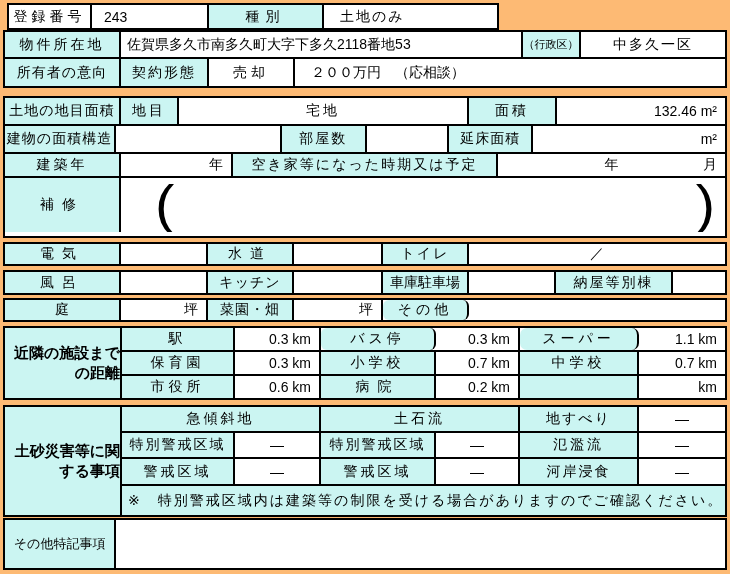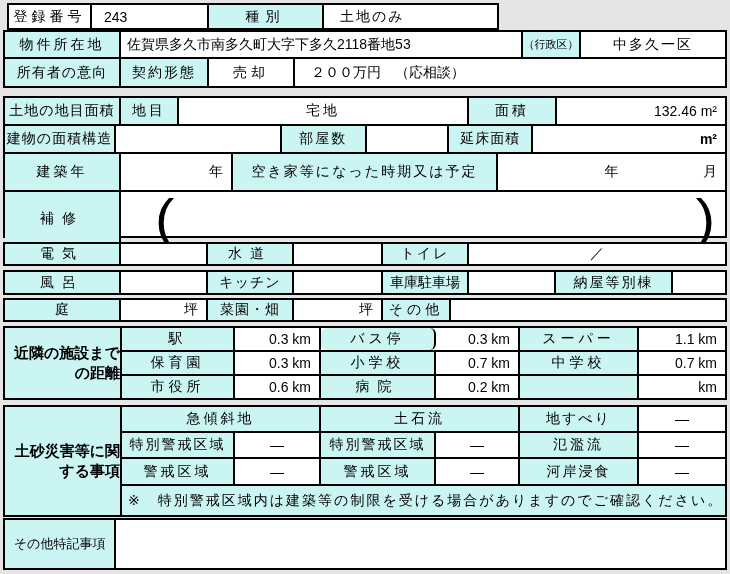--- a/index.html
+++ b/index.html
@@ -1,18 +1,18 @@
 <!DOCTYPE html>
 <html style="--cyan: #cbf5f2; --bd: #000000;"><head>
 <meta charset="utf-8">
 <style>
   :root { --cyan:#cbf5f2; --bd:#000; }
   * { box-sizing:border-box; margin:0; padding:0; }
   body { font-family:"Liberation Sans","DejaVu Sans",sans-serif; font-size:14px; color:#000; background:#fff; }
-  #canvas { position:relative; width:730px; height:574px; background:#e5e5e5; overflow:hidden; }
+  #canvas { position:relative; width:730px; height:574px; background:#fdba74; overflow:hidden; }
   .blk { position:absolute; border:2px solid var(--bd); background:#fff; }
   .row { display:flex; border-bottom:2px solid var(--bd); }
   .row.last { border-bottom:none; }
   .c { display:flex; align-items:center; justify-content:center; border-right:2px solid var(--bd);
        overflow:hidden; white-space:nowrap; }
   .c.end { border-right:none; }
   .cy { background:var(--cyan); }
   .l { justify-content:flex-start; }
   .r { justify-content:flex-end; }
   .wrap { white-space:normal; text-align:right; line-height:1.35; font-size:15px;font-weight:bold; }
@@ -63,23 +63,23 @@
       <div class="c ls3" style="width:290px;">宅地</div>
       <div class="c cy ls3" style="width:88px;">面積</div>
       <div class="c r pr8 end" style="width:168px;">132.46 m²</div>
     </div>
     <div class="row" style="height:28px;">
       <div class="c cy ls1" style="width:116px;">建物の面積構造</div>
       <div class="c" style="width:173px;"></div>
       <div class="c cy ls2" style="width:89px;">部屋数</div>
       <div class="c" style="width:86px;"></div>
       <div class="c cy ls1" style="width:88px;">延床面積</div>
-      <div class="c r pr8 end" style="width:200px;font-weight:bold;">m²</div>
+      <div class="c r pr8 end" style="width:200px;">m²</div>
     </div>
-    <div class="row" style="height:38px;">
+    <div class="row" style="height:24px;">
       <div class="c cy ls3" style="width:116px;">建築年</div>
       <div class="c r pr8" style="width:112px;">年</div>
       <div class="c cy ls2" style="width:265px;">空き家等になった時期又は予定</div>
       <div class="c end" style="width:227px; position:relative;">
         <span>年</span>
         <span style="position:absolute; right:8px;">月</span>
       </div>
     </div>
     <div class="row last" style="height:54px;">
       <div class="c cy ls8" style="width:116px;">補修</div>
@@ -114,34 +114,34 @@
       <div class="c end" style="width:52px;"></div>
     </div>
   </div>
 
   <div class="blk" style="left:3px; top:298px; width:724px; height:24px;">
     <div class="row last" style="height:20px;">
       <div class="c cy" style="width:116px;">庭</div>
       <div class="c r pr8" style="width:87px;">坪</div>
       <div class="c cy ls1" style="width:86px;">菜園・畑</div>
       <div class="c r pr8" style="width:89px;">坪</div>
-      <div class="c cy ls4" style="width:68px;">その他</div>
+      <div class="c cy ls4" style="width:86px;border-radius:6px;">その他</div>
       <div class="c end" style="width:256px;"></div>
     </div>
   </div>
 
   <div class="blk" style="left:3px; top:326px; width:724px; height:74px; display:flex;">
     <div class="c cy wrap" style="width:117px; height:100%;">近隣の施設までの距離</div>
     <div class="span-col">
       <div class="row" style="flex:1;">
         <div class="c cy ls4" style="width:113px;">駅</div>
         <div class="c r pr8" style="width:86px;">0.3 km</div>
         <div class="c cy ls4" style="width:115px;border-radius:6px;">バス停</div>
         <div class="c r pr8" style="width:84px;">0.3 km</div>
-        <div class="c cy ls4" style="width:119px;">スーパー</div>
+        <div class="c cy ls4" style="width:119px;border-radius:7px;">スーパー</div>
         <div class="c r pr8 end" style="width:86px;">1.1 km</div>
       </div>
       <div class="row" style="flex:1;">
         <div class="c cy ls4" style="width:113px;">保育園</div>
         <div class="c r pr8" style="width:86px;">0.3 km</div>
         <div class="c cy ls4" style="width:115px;">小学校</div>
         <div class="c r pr8" style="width:84px;">0.7 km</div>
         <div class="c cy ls4" style="width:119px;">中学校</div>
         <div class="c r pr8 end" style="width:86px;">0.7 km</div>
       </div>

